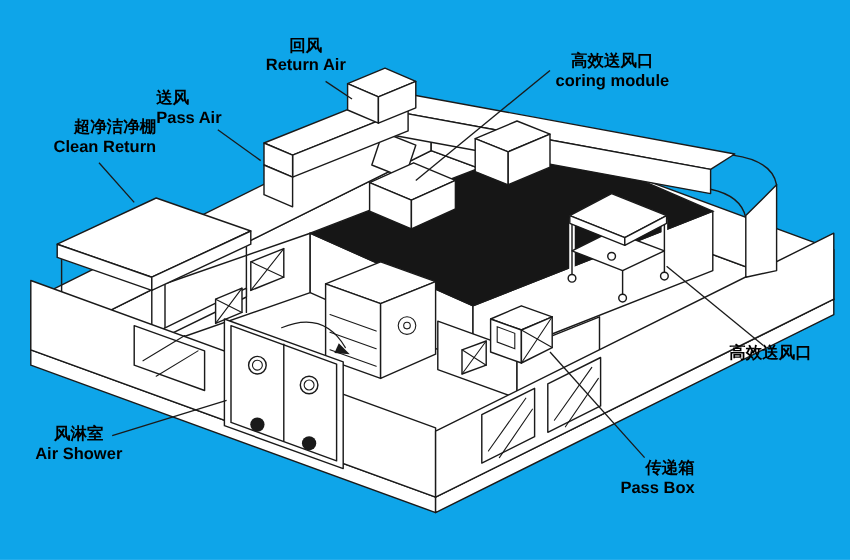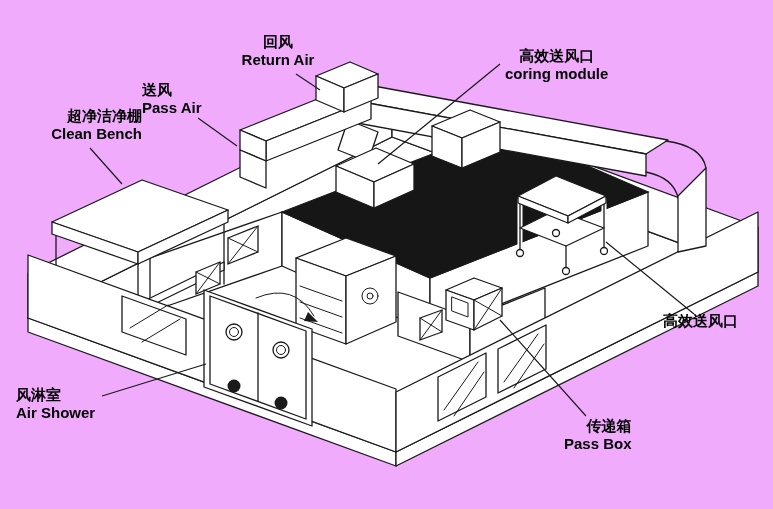--- a/index.html
+++ b/index.html
@@ -1,16 +1,16 @@
 <!DOCTYPE html>
 <html style="--line: #1a1a1a; --dark: #161616; --background: #ffffff;"><head>
 <meta charset="utf-8">
 <style>
   html,body{margin:0;padding:0;background:#fff;}
-  #stage{position:relative;width:773px;height:509px;background:#f0abfc;overflow:hidden;
+  #stage{position:relative;width:773px;height:509px;background:#0ea5e9;overflow:hidden;
          font-family:"Liberation Sans", sans-serif;}
   #art{position:absolute;left:0;top:0;z-index:1;}
   .label{position:absolute;z-index:2;color:#000;font-weight:bold;font-size:15px;line-height:1.22;white-space:nowrap;}
   .label .zh{font-size:15px;}
   .face{fill:#fff;stroke:var(--line,#1a1a1a);stroke-width:1.3;stroke-linejoin:round;}
   .dark{fill:var(--dark,#161616);stroke:var(--line,#1a1a1a);stroke-width:1.3;}
   .ln{fill:none;stroke:var(--line,#1a1a1a);stroke-width:1.3;stroke-linecap:round;}
   .thin{stroke-width:1;}
   .halo{fill:none;stroke:#fff;stroke-width:5;stroke-linecap:round;}
   .leader{fill:none;stroke:var(--line,#1a1a1a);stroke-width:1.2;}
@@ -183,33 +183,33 @@
     <div class="en">Return Air</div>
   </div>
 
   <div class="label" style="left:142px;top:81px;width:84px;text-align:left">
     <div class="zh">送风</div>
     <div class="en">Pass Air</div>
   </div>
 
   <div class="label" style="left:28px;top:107px;width:114px;text-align:right">
     <div class="zh">超净洁净棚</div>
-    <div class="en">Clean Bench</div>
+    <div class="en">Clean Return</div>
   </div>
 
   <div class="label" style="left:505px;top:47px;text-align:center">
     <div class="zh">高效送风口</div>
     <div class="en">coring module</div>
   </div>
 
   <div class="label" style="left:663px;top:312px;text-align:left">
     <div class="zh">高效送风口</div>
   </div>
 
-  <div class="label" style="left:16px;top:386px;text-align:left">
+  <div class="label" style="left:32px;top:386px;text-align:center">
     <div class="zh">风淋室</div>
     <div class="en">Air Shower</div>
   </div>
 
   <div class="label" style="left:564px;top:417px;text-align:right">
     <div class="zh">传递箱</div>
     <div class="en">Pass Box</div>
   </div>
 
 </div>

